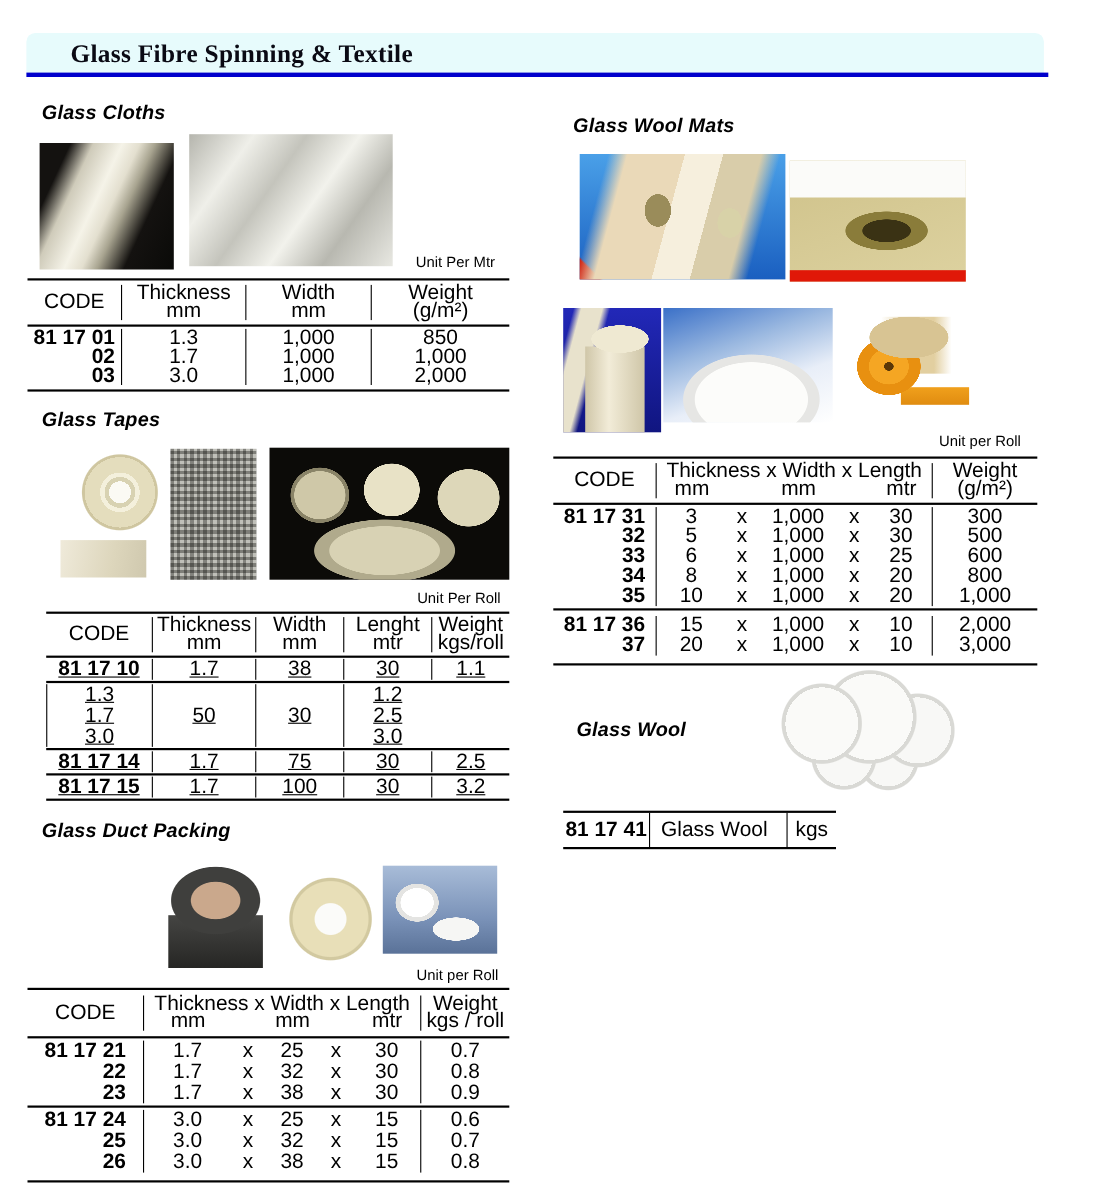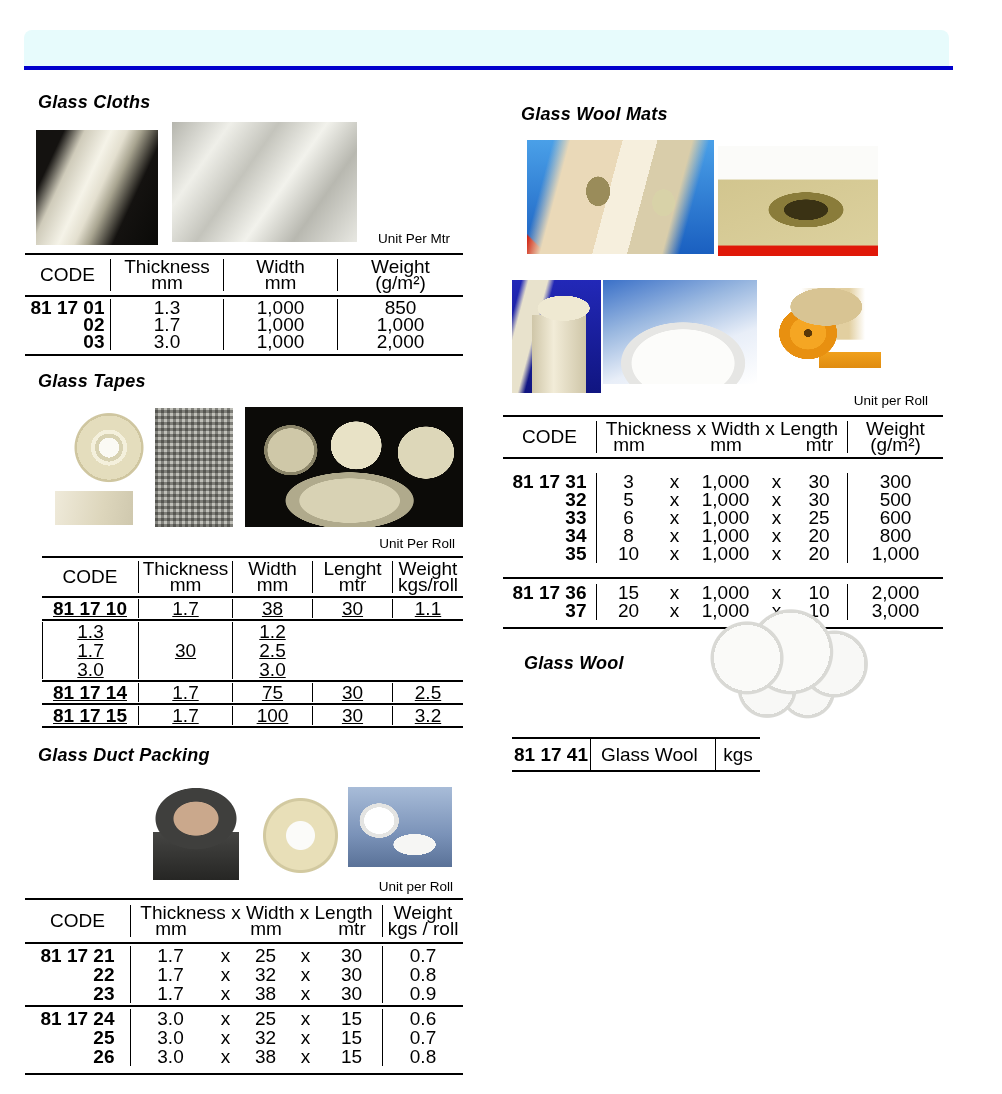--- a/index.html
+++ b/index.html
@@ -51,21 +51,21 @@
   .duct-tbl .grp div { line-height:19px; }
   .duct-tbl .grp.last { padding-bottom:7px; }
   .dims { display:grid; grid-template-columns:80px 30px 50px 30px 62px; justify-items:center; }
   .dims span { display:block; }
   .subhdr span.s1 { grid-column:1; } .subhdr span.s3 { grid-column:3; } .subhdr span.s5 { grid-column:5; }
 
   
   .mats-tbl { left:503px; top:415px; width:440px; }
   .mats-tbl .hdr, .mats-tbl .grp { grid-template-columns:93px 251px 96px; }
   .mats-tbl .hdr { height:42px; }
-  .mats-tbl .grp { padding:14px 0; }
+  .mats-tbl .grp { padding:2px 0; }
   .mats-tbl .grp div { line-height:18px; }
   .mats-tbl .grp.last { padding:5px 0 7px; }
   .mats-dims { display:grid; grid-template-columns:64px 28px 74px 28px 57px; justify-items:center; }
 
   
   .wool-tbl { left:512px; top:737px; width:248px; }
   .wool-tbl .row { display:grid; grid-template-columns:78px 125px 45px; height:31px; align-items:center; }
   .wool-tbl .cell { height:100%;justify-content:center; }
   .wool-tbl .name-cell { align-items:flex-start; padding-left:10px; }
 
@@ -129,20 +129,21 @@
     radial-gradient(circle 33px at 80% 50%,#f8f8f6 0 30px,#d9d9d5 30px 33px,transparent 34px) no-repeat,
     radial-gradient(circle 29px at 40% 70%,#f8f8f6 0 26px,#d9d9d5 26px 29px,transparent 30px) no-repeat,
     radial-gradient(circle 27px at 64% 72%,#f8f8f6 0 24px,#d9d9d5 24px 27px,transparent 28px) no-repeat; }
 </style>
 </head>
 <body>
 
 <div class="page">
 
   <div class="title-band"></div>
+  <div class="page-title">Glass Fibre Spinning &amp; Textile</div>
   <div class="accent-line"></div>
 
   <div class="sec-heading" style="left:38px; top:92px;">Glass Cloths</div>
   <div class="photo p-cloth-roll"></div>
   <div class="photo p-cloth-fabric"></div>
   <div class="unit-label" style="left:330px; top:231px;">Unit Per Mtr</div>
 
   <div class="tbl cloths-tbl">
     <div class="hdr">
       <div class="hcell">
@@ -230,20 +231,23 @@
       <div class="cell vline">
           <div>1.1</div>
         </div>
     </div>
     <div class="grp">
       <div class="cell vline">
         <div>1.3</div>
         <div>1.7</div>
         <div>3.0</div>
       </div>
+      <div class="cell vline">
+          <div>50</div>
+        </div>
       <div class="cell vline">
           <div>30</div>
         </div>
       <div class="cell vline">
         <div>1.2</div>
         <div>2.5</div>
         <div>3.0</div>
       </div>
     </div>
     <div class="grp">

